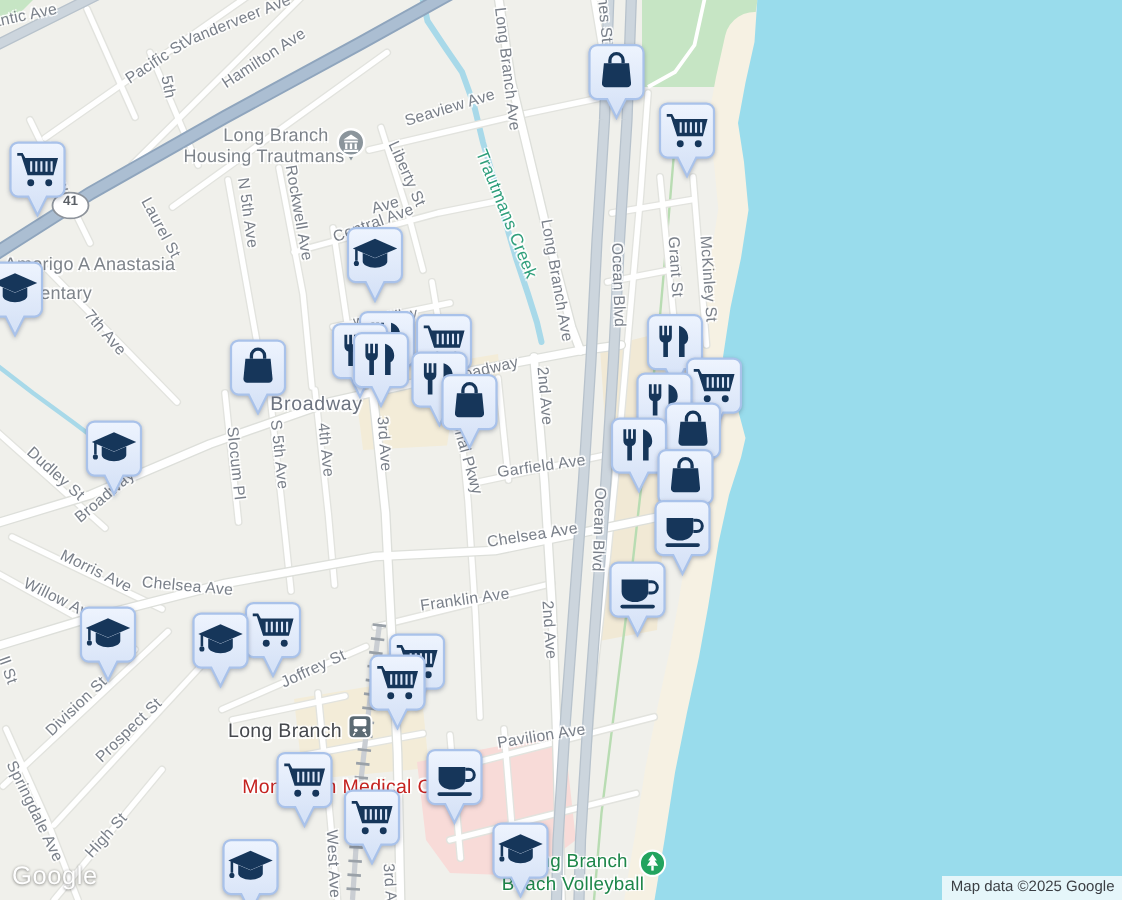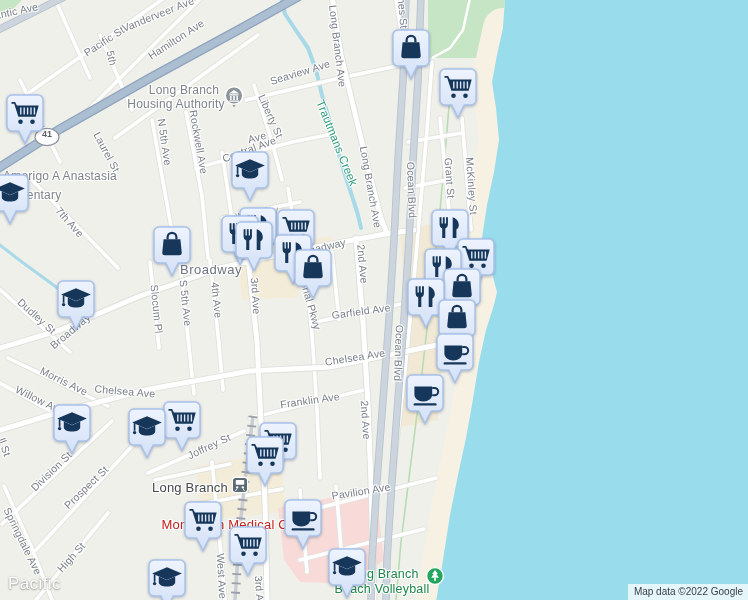--- a/index.html
+++ b/index.html
@@ -204,21 +204,21 @@
       <div class="lbl" style="left: 70px; top: 222px; transform: translate(-50%, -50%) rotate(49deg);">7th Ave</div>
       <div class="lbl" style="left: 5px; top: 447px; transform: translate(-50%, -50%) rotate(70deg);">ll St</div>
       <div class="lbl" style="left: 51px; top: 471px; transform: translate(-50%, -50%) rotate(-44deg);">Division St</div>
       <div class="lbl" style="left: 86px; top: 487px; transform: translate(-50%, -50%) rotate(-44deg);">Prospect St</div>
       <div class="lbl" style="left: 23px; top: 541px; transform: translate(-50%, -50%) rotate(64deg);">Springdale Ave</div>
       <div class="lbl" style="left: 71px; top: 557px; transform: translate(-50%, -50%) rotate(-48deg);">High St</div>
       <div class="lbl" style="left: 209px; top: 446px; transform: translate(-50%, -50%) rotate(-25deg);">Joffrey St</div>
       <div class="lbl" style="left: 222px; top: 576px; transform: translate(-50%, -50%) rotate(87deg);">West Ave</div>
       <div class="lbl" style="left: 361px; top: 491px; transform: translate(-50%, -50%) rotate(-9deg);">Pavilion Ave</div>
       <div class="lbl area" style="left: 184px; top: 90px; transform: translate(-50%, -50%) rotate(0deg);">Long Branch</div>
-      <div class="lbl area" style="left: 176px; top: 104px; transform: translate(-50%, -50%) rotate(0deg);">Housing Authority</div>
+      <div class="lbl area" style="left: 176px; top: 104px; transform: translate(-50%, -50%) rotate(0deg);">Housing Trautmans</div>
       <div class="lbl area" style="left: 60px; top: 176px; transform: translate(-50%, -50%) rotate(0deg);">Amerigo A Anastasia</div>
       <div class="lbl area" style="left: 30px; top: 195px; transform: translate(-50%, -50%) rotate(0deg);">Elementary</div>
       <div class="lbl water-lbl" style="left: 337px; top: 143px; transform: translate(-50%, -50%) rotate(68deg);">Trautmans Creek</div>
       <div class="lbl transit" style="left: 190px; top: 487px; transform: translate(-50%, -50%) rotate(0deg);">Long Branch</div>
       <div class="lbl hospital" style="left: 240px; top: 524px; transform: translate(-50%, -50%) rotate(0deg);">Monmouth Medical Center</div>
       <div class="lbl park-lbl" style="left: 382px; top: 574px; transform: translate(-50%, -50%) rotate(0deg);">Long Branch</div>
       <div class="lbl park-lbl" style="left: 382px; top: 589px; transform: translate(-50%, -50%) rotate(0deg);">Beach Volleyball</div>
     </div>
   <div id="markers">
       <div class="marker" style="left: 234px; top: 99px;"><svg width="21" height="23" viewBox="0 0 21 23">
@@ -428,15 +428,15 @@
       </div>
     </div>
 
   <div class="shield" style="left:47px;top:137px;width:26px;height:19px">
     <svg width="26" height="19" viewBox="0 0 26 19">
       <ellipse cx="13" cy="9.5" rx="12" ry="8.6" fill="#ffffff" stroke="#8d939b" stroke-width="1.2"></ellipse>
     </svg>
     <span>41</span>
   </div>
 
-  <div class="glogo">Pacific</div>
-  <div class="attrib">Map data ©2022 Google</div>
+  <div class="glogo">Google</div>
+  <div class="attrib">Map data ©2025 Google</div>
 </div>
 
 </body></html>

